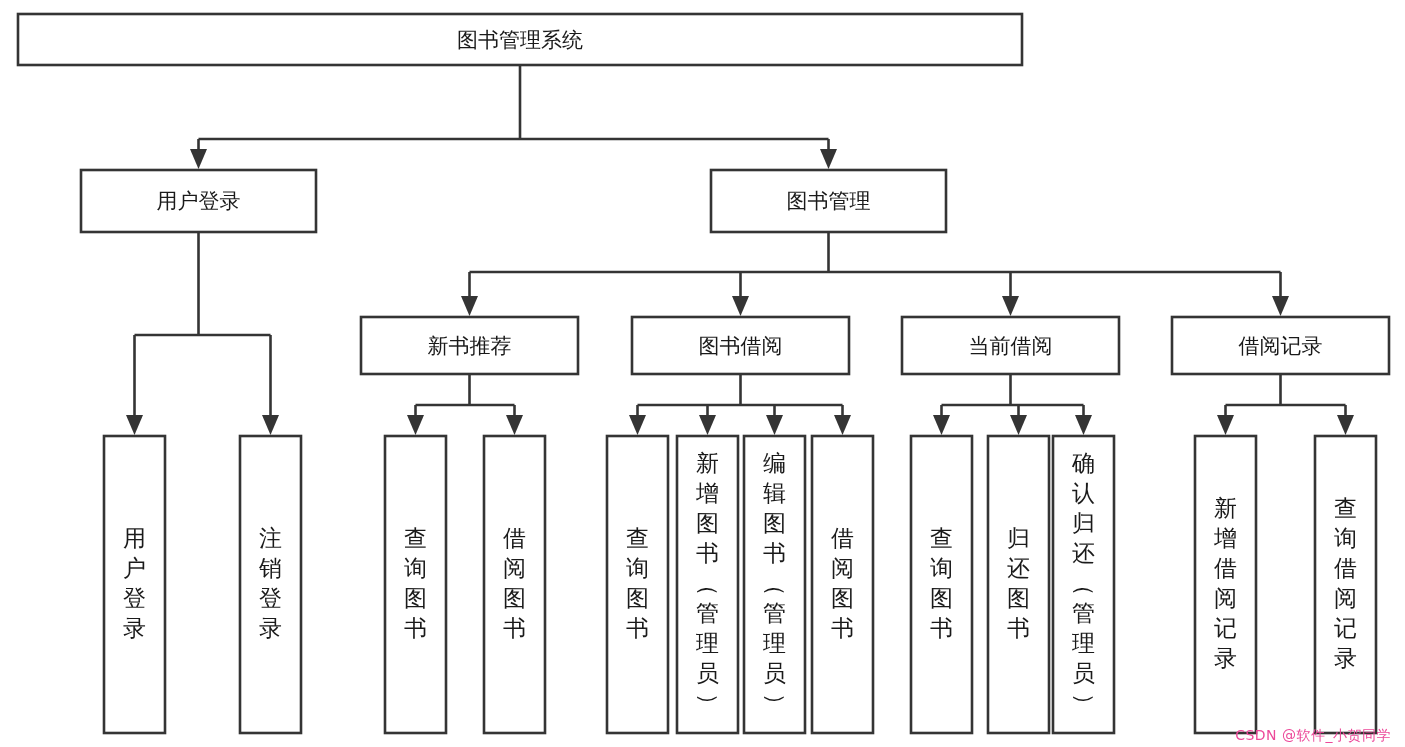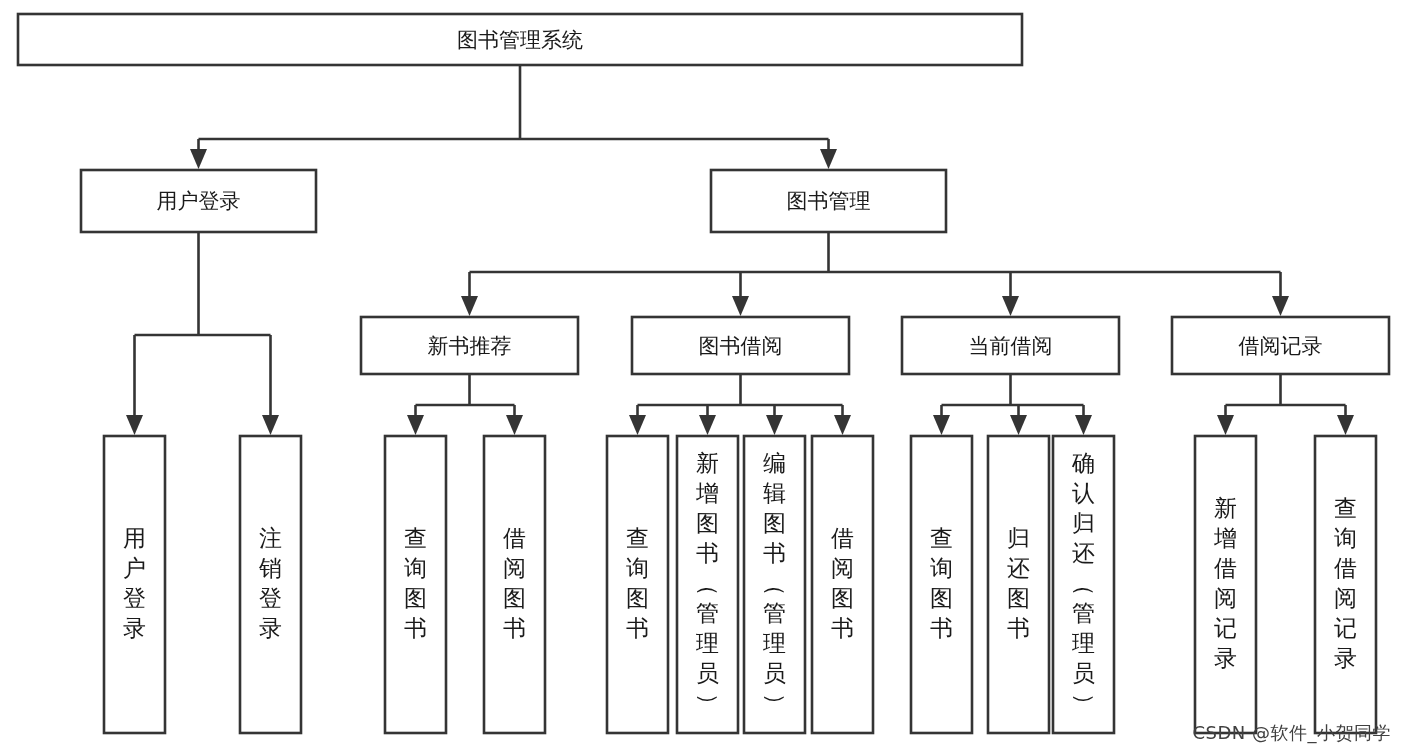--- a/index.html
+++ b/index.html
@@ -55,22 +55,22 @@
     font-size: 23px;
     fill: #1a1a1a;
     text-anchor: middle;
     dominant-baseline: middle;
   }
   .watermark {
     position: absolute;
     right: 14px;
     bottom: 2px;
     font-family: "DejaVu Sans", "Liberation Sans", sans-serif;
-    font-size: 18px;
-    color: #404040;
+    font-size: 14px;
+    color: #ec4899;
     letter-spacing: 0.5px;
     white-space: nowrap;
     user-select: none;
   }
 </style>
 </head>
 <body>
 
 <div id="diagram-root">
   <svg class="diagram-canvas" viewBox="0 0 1405 747" xmlns="http://www.w3.org/2000/svg">

